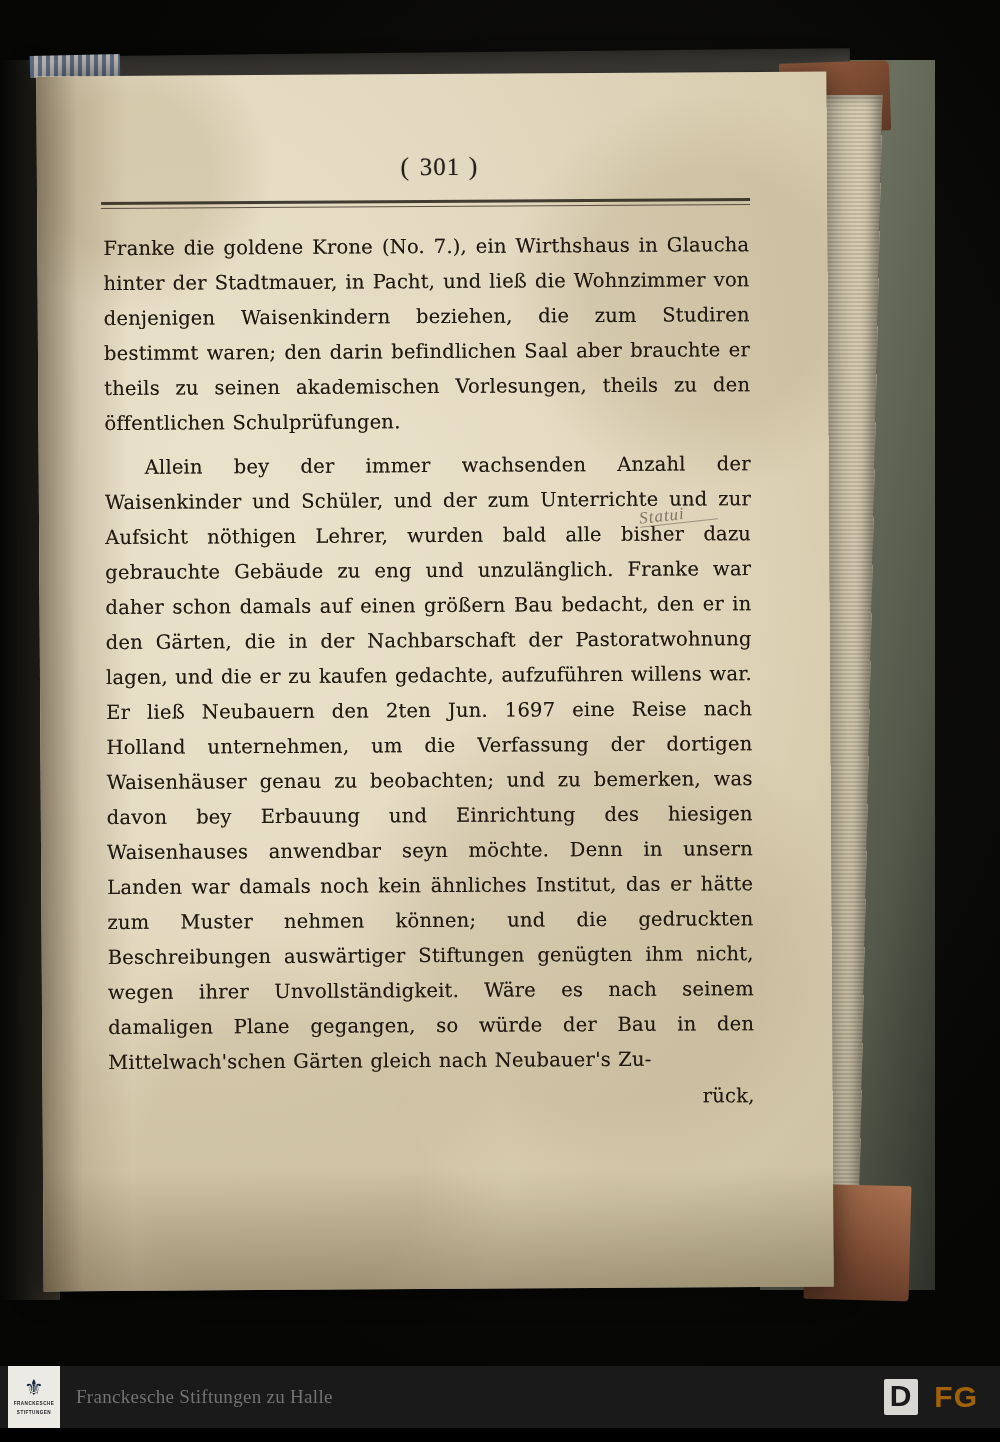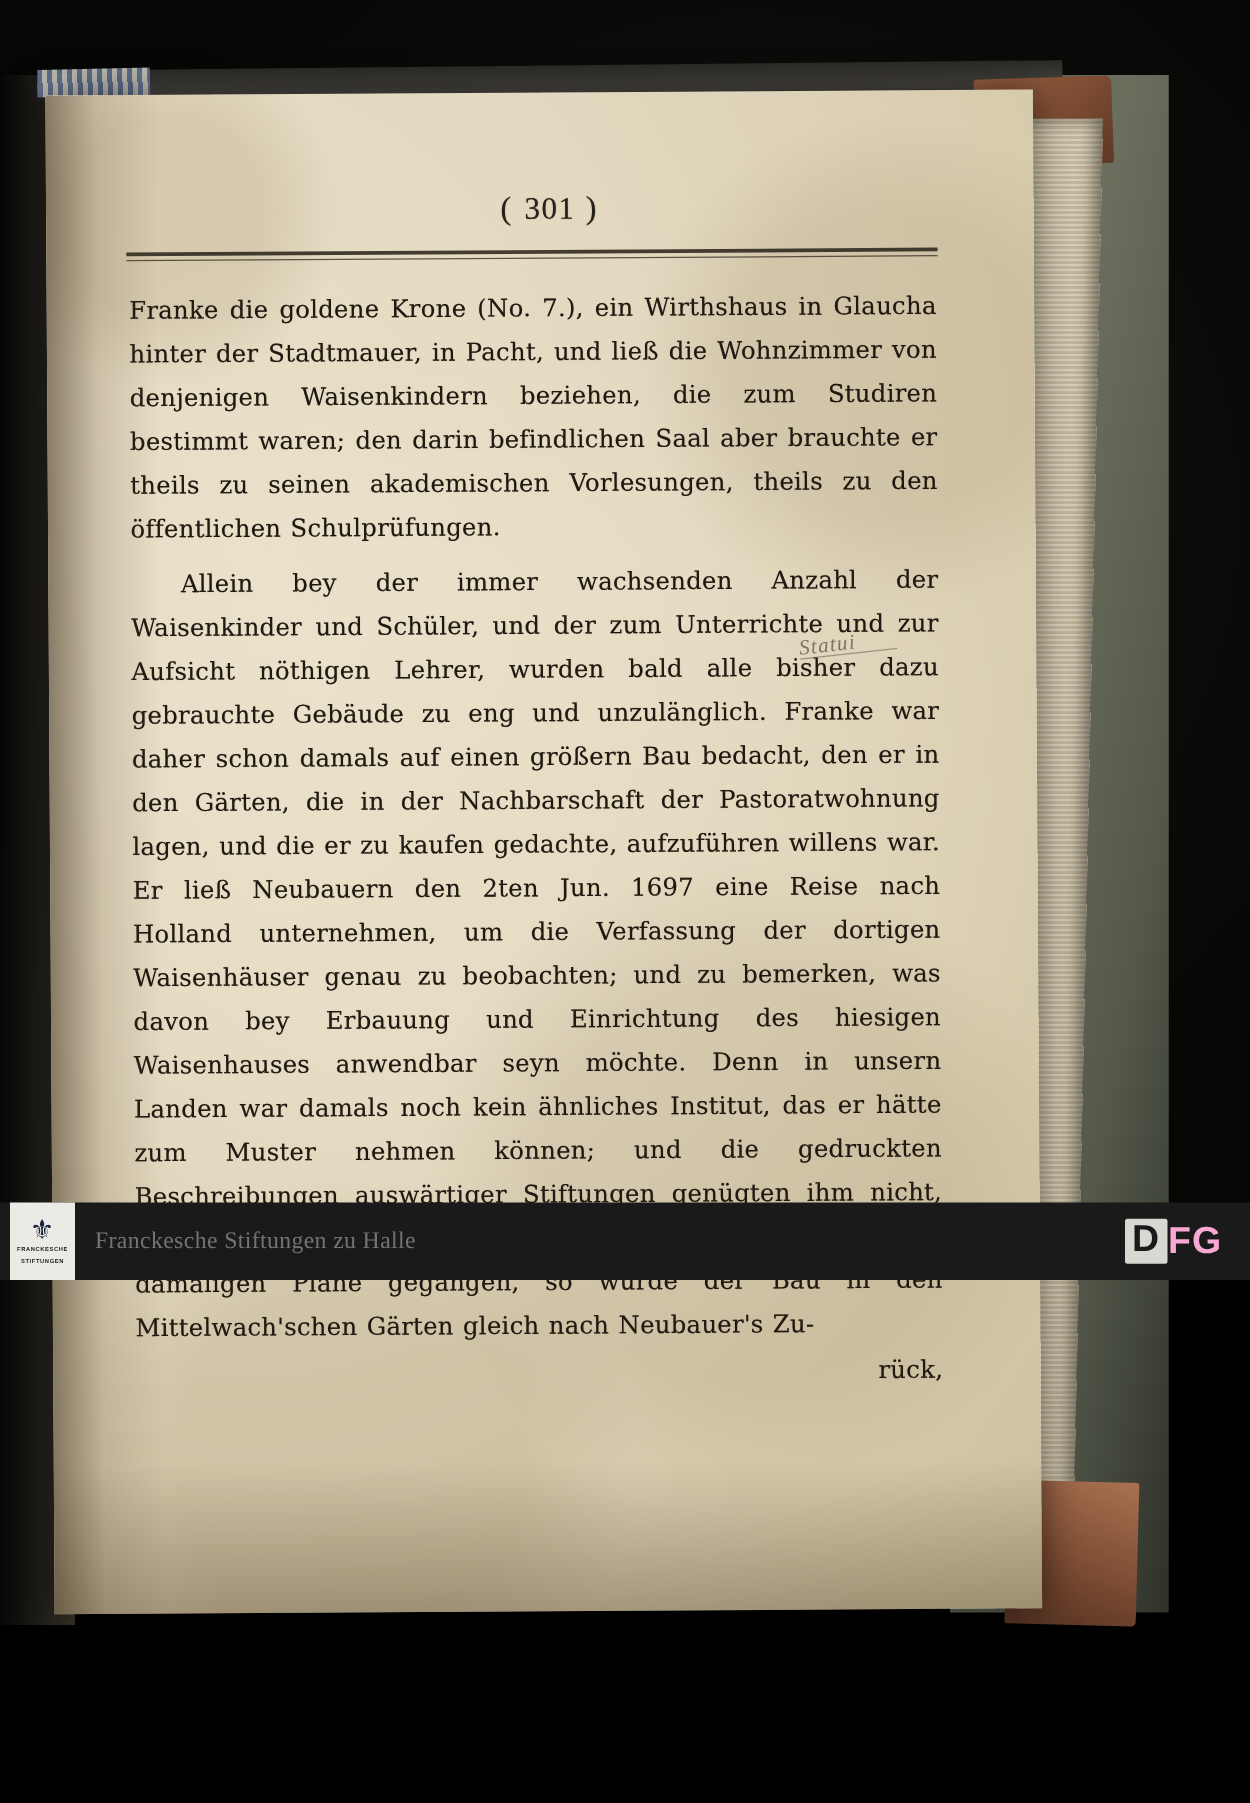--- a/index.html
+++ b/index.html
@@ -10,21 +10,21 @@
   body {
     width: 1000px;
     height: 1442px;
     overflow: hidden;
     font-family: "Liberation Serif", serif;
   }
 
   #viewer {
     position: relative;
     width: 1000px;
-    height: 1024px;
+    height: 1428px;
     background: #0a0a0a;
   }
 
   
   .bg-dark {
     position: absolute;
     inset: 0;
     background:
       radial-gradient(ellipse at 60% 40%, #13120f 0%, #060605 70%),
       #050504;
@@ -291,22 +291,22 @@
     font-size: 30px;
     letter-spacing: 1px;
   }
   .dfg-d {
     background: #d9d7d2;
     color: #1a1a1a;
     padding: 0 6px 2px 6px;
     border-radius: 2px;
   }
   .dfg-fg {
-    color: #f9a8d4;
-    padding-left: 0;
+    color: #a16207;
+    padding-left: 16px;
   }
 </style>
 </head>
 <body>
 
 <div id="viewer">
 
   <div class="bg-dark"></div>
   <div class="desk-right"></div>
   <div class="spine-shadow"></div>

